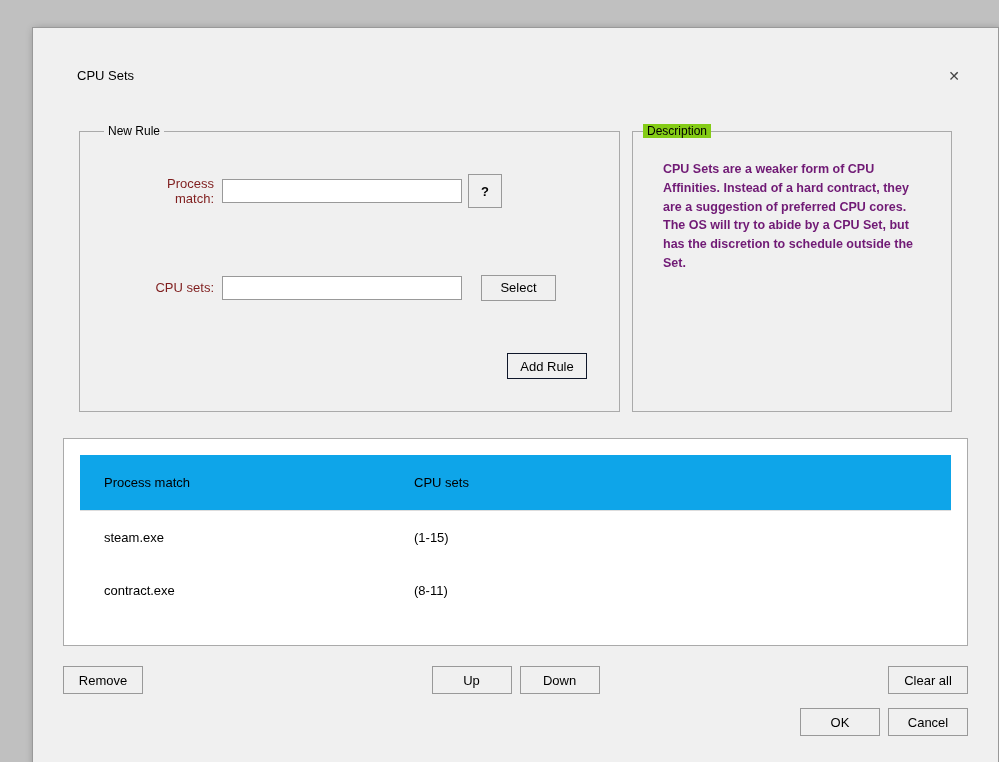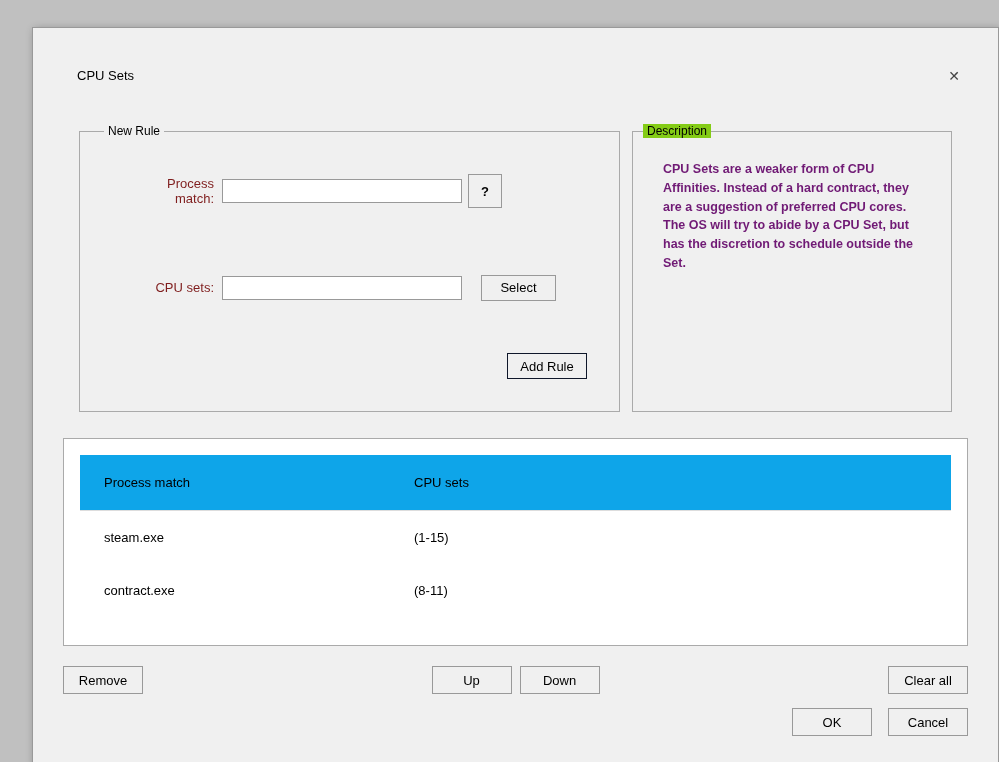--- a/index.html
+++ b/index.html
@@ -241,21 +241,21 @@
     }
 
     .spacer {
       flex: 1;
     }
 
     .footer-buttons {
       display: flex;
       justify-content: flex-end;
       padding: 0 14px 14px 14px;
-      gap: 16px;
+      gap: 8px;
     }
 
     .footer-btn {
       height: 28px;
       min-width: 80px;
       border: 1px solid #999;
       background: #f0f0f0;
       cursor: pointer;
       font-size: 13px;
       padding: 0 16px;

